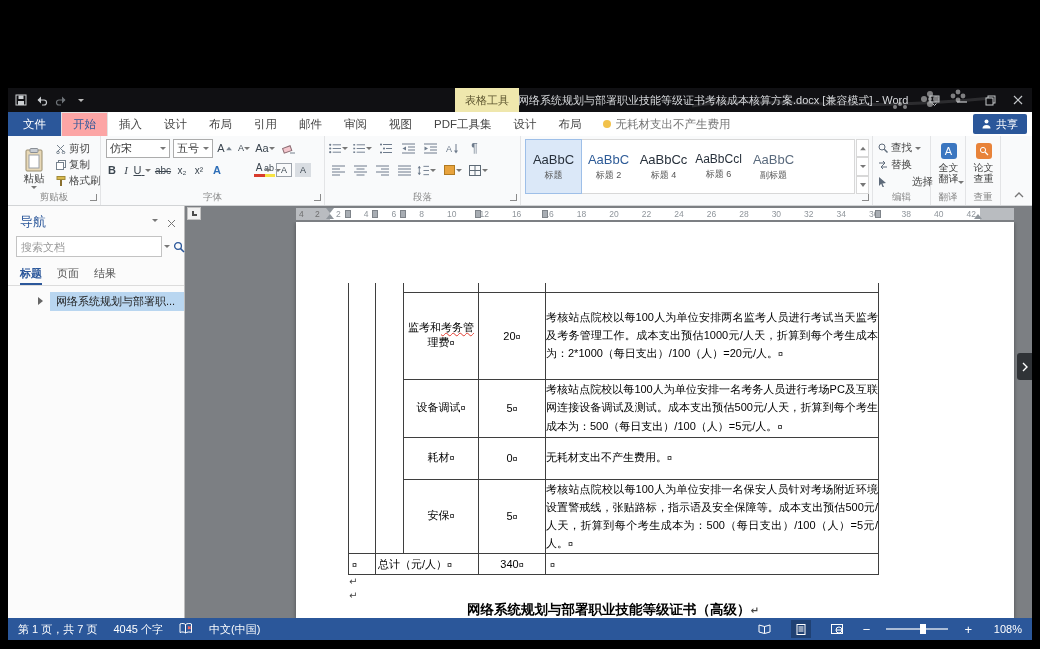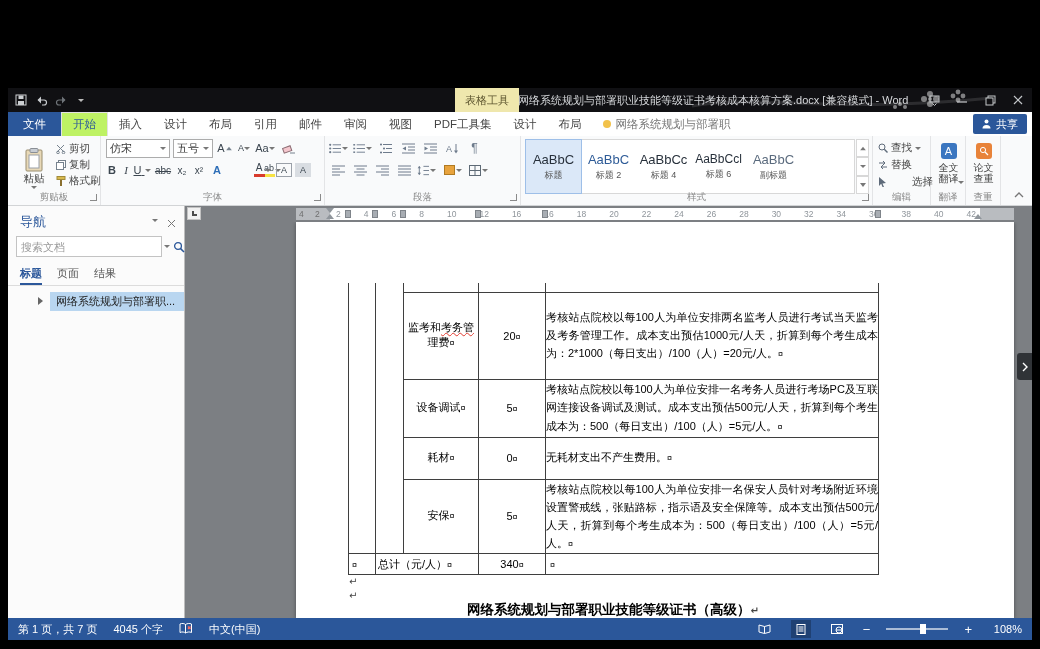--- a/index.html
+++ b/index.html
@@ -18,21 +18,21 @@
               font-size:11px;color:#d6d8db;white-space:nowrap;z-index:2;max-width:400px;overflow:hidden;}
   .win-controls{position:absolute;right:0;top:0;height:24px;display:flex;z-index:3;}
   .wc{width:28px;height:24px;display:flex;align-items:center;justify-content:center;}
   .flowers{position:absolute;right:40px;top:0;z-index:1;opacity:.85;}
 
   
   .tabrow{position:absolute;left:0;top:24px;right:0;height:24px;background:#fff;display:flex;
           align-items:stretch;font-size:11.5px;}
   .tab{padding:0 11px;display:flex;align-items:center;color:#444;white-space:nowrap;}
   .tab.file{background:#2b579a;color:#fff;padding:0 15px;}
-  .tab.active{color:#2b579a;background:#bef264;border:1px solid #e2e2e2;border-bottom:none;}
+  .tab.active{color:#2b579a;background:#fca5a5;border:1px solid #e2e2e2;border-bottom:none;}
   .tellme{color:#767676;display:flex;gap:5px;align-items:center;padding:0 10px;}
   .bulb{width:8px;height:8px;border-radius:50%;background:#f2c24b;}
   .share-btn{position:absolute;right:5px;top:26px;height:20px;background:#2b579a;color:#fff;
              display:flex;align-items:center;gap:5px;padding:0 9px;font-size:11px;border-radius:2px;}
 
   
   .ribbon{position:absolute;left:0;top:48px;right:0;height:70px;background:#f9fafb;
           border-bottom:1px solid #d2d4d6;font-size:10.5px;color:#444;}
   .group{position:absolute;top:0;height:100%;border-right:1px solid #e3e4e6;}
   .glabel{position:absolute;bottom:1px;left:0;right:0;text-align:center;font-size:9.5px;color:#8a8a8a;}
@@ -241,21 +241,21 @@
           <span>PDF工具集</span>
         </div>
     <div class="tab">
           <span>设计</span>
         </div>
     <div class="tab">
           <span>布局</span>
         </div>
     <div class="tellme">
       <span class="bulb"></span>
-      <span>网络系统规划与部署职</span>
+      <span>无耗材支出不产生费用</span>
     </div>
   </div>
   <div class="share-btn">
     <svg width="9" height="10" viewBox="0 0 9 10">
           <circle cx="4.5" cy="2.5" r="2" fill="#fff"></circle>
           <path d="M0.5 9.5 a4 3.5 0 0 1 8 0 z" fill="#fff"></path>
         </svg>
     <span>共享</span>
   </div>
 
@@ -541,21 +541,20 @@
         <div>
               <span class="tri-u" style="position:static;border-bottom-color:#777;transform:scale(.7);"></span>
             </div>
         <div>
               <span class="car"></span>
             </div>
         <div>
               <span class="car" style="border-top-width:4px;"></span>
             </div>
       </div>
-      <div class="glabel">样式</div>
       <span class="launcher"></span>
     </div>
 
     <div class="group" style="left:865px;width:58px;">
       <div class="sbtn" style="position:absolute;left:3px;top:4px;">
         <svg width="10" height="10" viewBox="0 0 10 10">
               <circle cx="4" cy="4" r="3" fill="none" stroke="#5f6b7a"></circle>
               <line x1="6.3" y1="6.3" x2="9.5" y2="9.5" stroke="#5f6b7a" stroke-width="1.4"></line>
             </svg>
         <span>查找</span>

